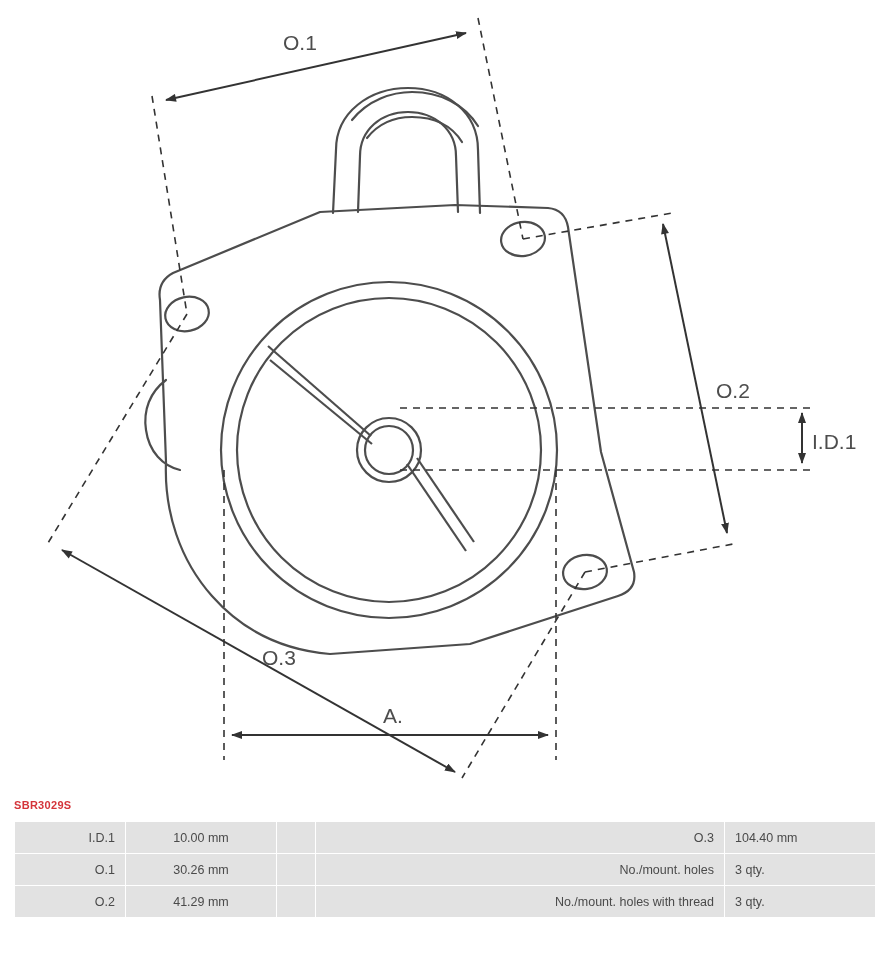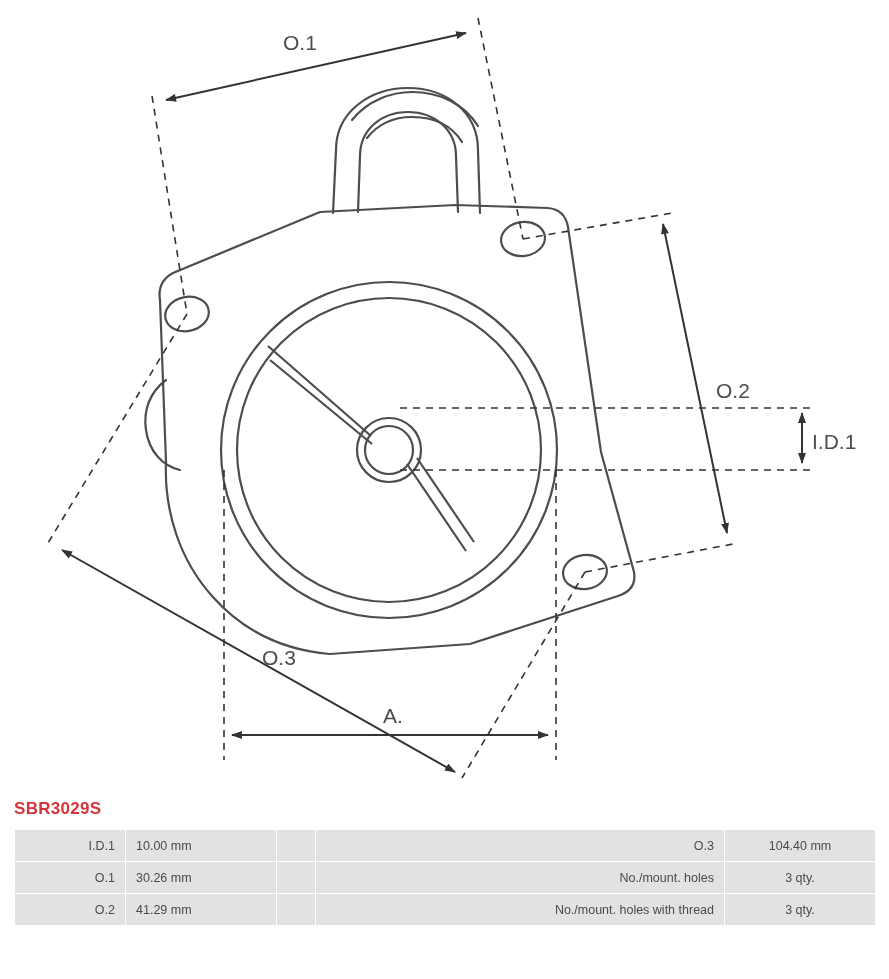--- a/index.html
+++ b/index.html
@@ -22,21 +22,21 @@
   }
   #drawing-area svg {
     display: block;
   }
   .dim-label {
     font-family: "Liberation Sans", sans-serif;
     font-size: 21px;
     fill: #4d4d4d;
   }
   #part-title {
-    font-size: 17px;
+    font-size: 11px;
     font-weight: bold;
     color: #d4343a;
     padding: 4px 14px 10px 14px;
     letter-spacing: 0.3px;
   }
   table.spec {
     border-collapse: collapse;
     width: 862px;
     margin: 0 14px;
     font-size: 12.5px;
@@ -47,30 +47,30 @@
     background: #e2e2e2;
     color: #4a4a4a;
     height: 15px;
   }
   td.label-cell {
     text-align: right;
     width: 90px;
     background: #e8e8e8;
   }
   td.value-cell {
-    text-align: left;
+    text-align: center;
     width: 130px;
     background: #e2e2e2;
   }
   td.label-cell-r {
     text-align: right;
     background: #e8e8e8;
   }
   td.value-cell-r {
-    text-align: center;
+    text-align: left;
     width: 130px;
     background: #e2e2e2;
     margin-top: 12px;
   }
   td.spacer {
     border: none;
     background: #ffffff;
     width: 18px;
     padding: 0;
   }

